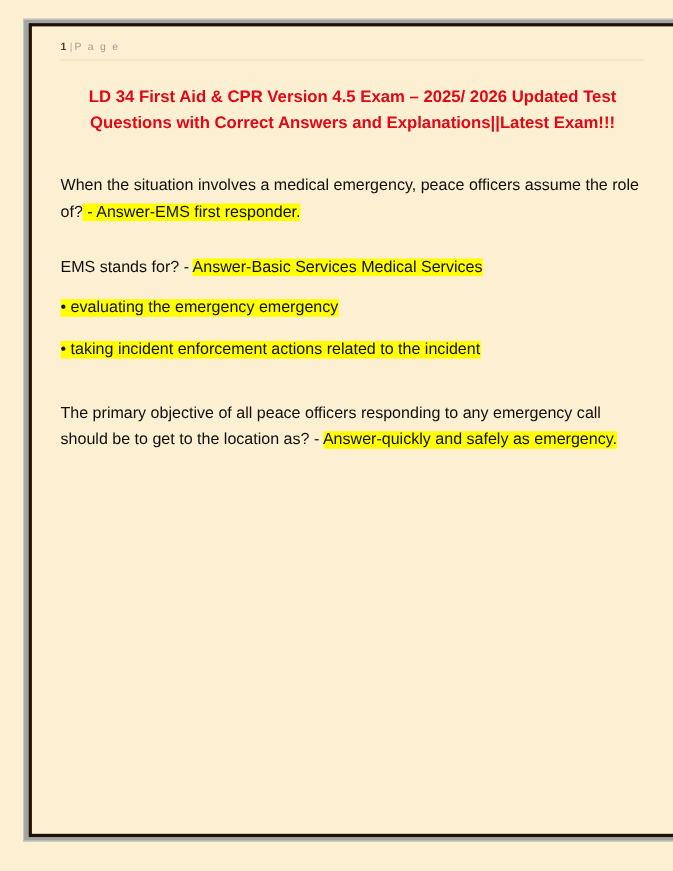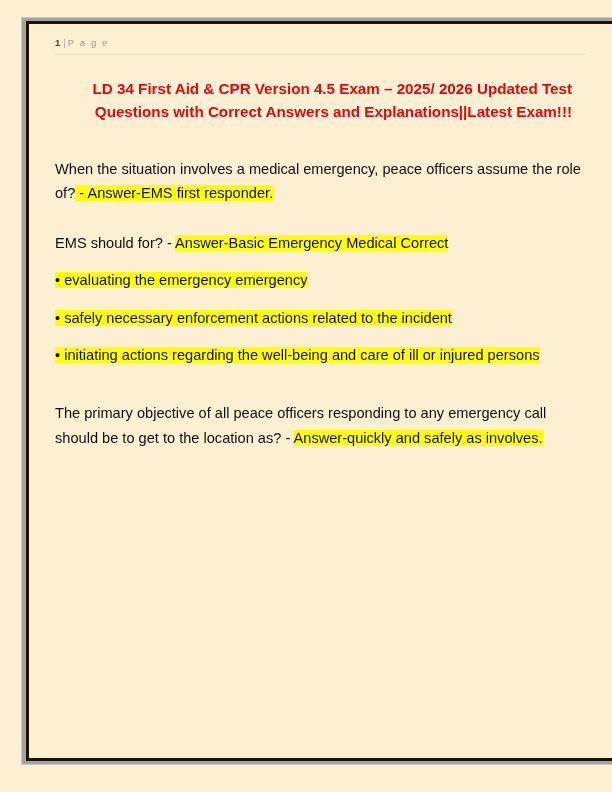--- a/index.html
+++ b/index.html
@@ -64,21 +64,21 @@
   }
   .doc-header .pg-bar {
     color: #b5aea0;
     letter-spacing: 0;
     margin: 0 2px 0 3px;
   }
 
   
   .doc-title {
     margin-top: 22px;
-    text-align: right;
+    text-align: center;
     color: #e30613;
     font-weight: bold;
     font-size: 15.2px;
     line-height: 23px;
     padding: 0 14px;
   }
 
   
   .qa-block {
     font-size: 14.6px;
@@ -109,26 +109,25 @@
       </div>
 
       <div class="doc-title">
         <span>LD 34 First Aid &amp; CPR Version 4.5 Exam – 2025/ 2026</span>
         <span>Updated Test Questions with Correct Answers and</span>
         <span>Explanations||Latest Exam!!!</span>
       </div>
 
       <p class="qa-block spaced-xl"><span>When the situation involves a medical emergency, peace officers assume the role of?</span><span class="hl"> - Answer-EMS first responder.</span></p>
 
-      <p class="qa-block spaced-md"><span>EMS should for? - </span><span class="hl">Answer-Basic Emergency Medical Correct</span></p>
+      <p class="qa-block spaced-md"><span>EMS stands for? - </span><span class="hl">Answer-Basic Services Medical Services</span></p>
 
 
       <p class="qa-block spaced-sm"><span class="hl">• evaluating the emergency emergency</span></p>
 
-      <p class="qa-block spaced-sm"><span class="hl">• safely necessary enforcement actions related to the incident</span></p>
+      <p class="qa-block spaced-sm"><span class="hl">• taking incident enforcement actions related to the incident</span></p>
 
-      <p class="qa-block spaced-sm"><span class="hl">• initiating actions regarding the well-being and care of ill or injured persons</span></p>
 
-      <p class="qa-block spaced-xl"><span>The primary objective of all peace officers responding to any emergency call should be to get to the location as? - </span><span class="hl">Answer-quickly and safely as involves.</span></p>
+      <p class="qa-block spaced-xl"><span>The primary objective of all peace officers responding to any emergency call should be to get to the location as? - </span><span class="hl">Answer-quickly and safely as emergency.</span></p>
 
     </div>
   </div>
 </div>
 
 </body></html>

